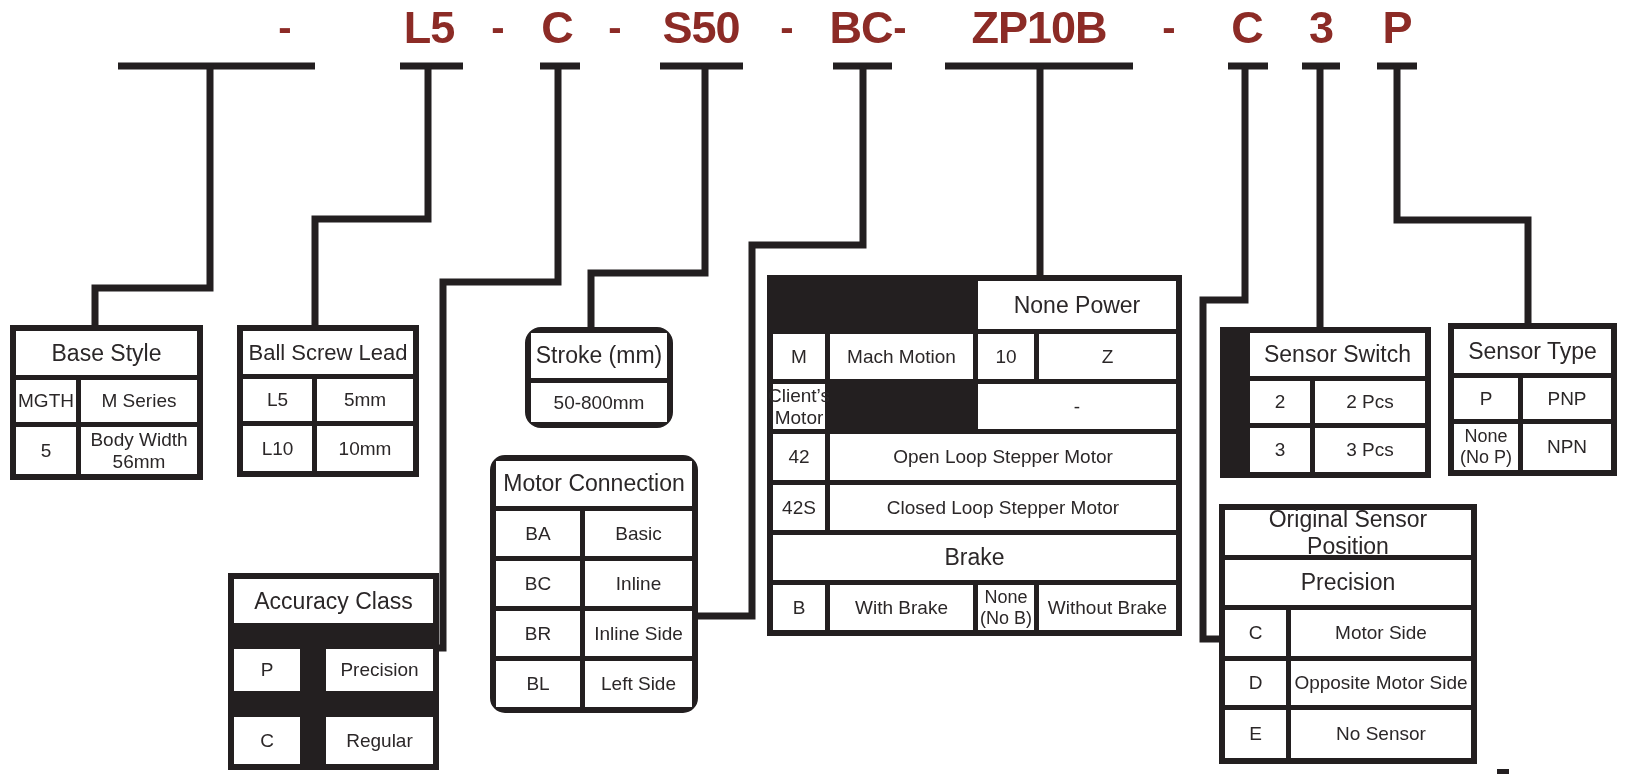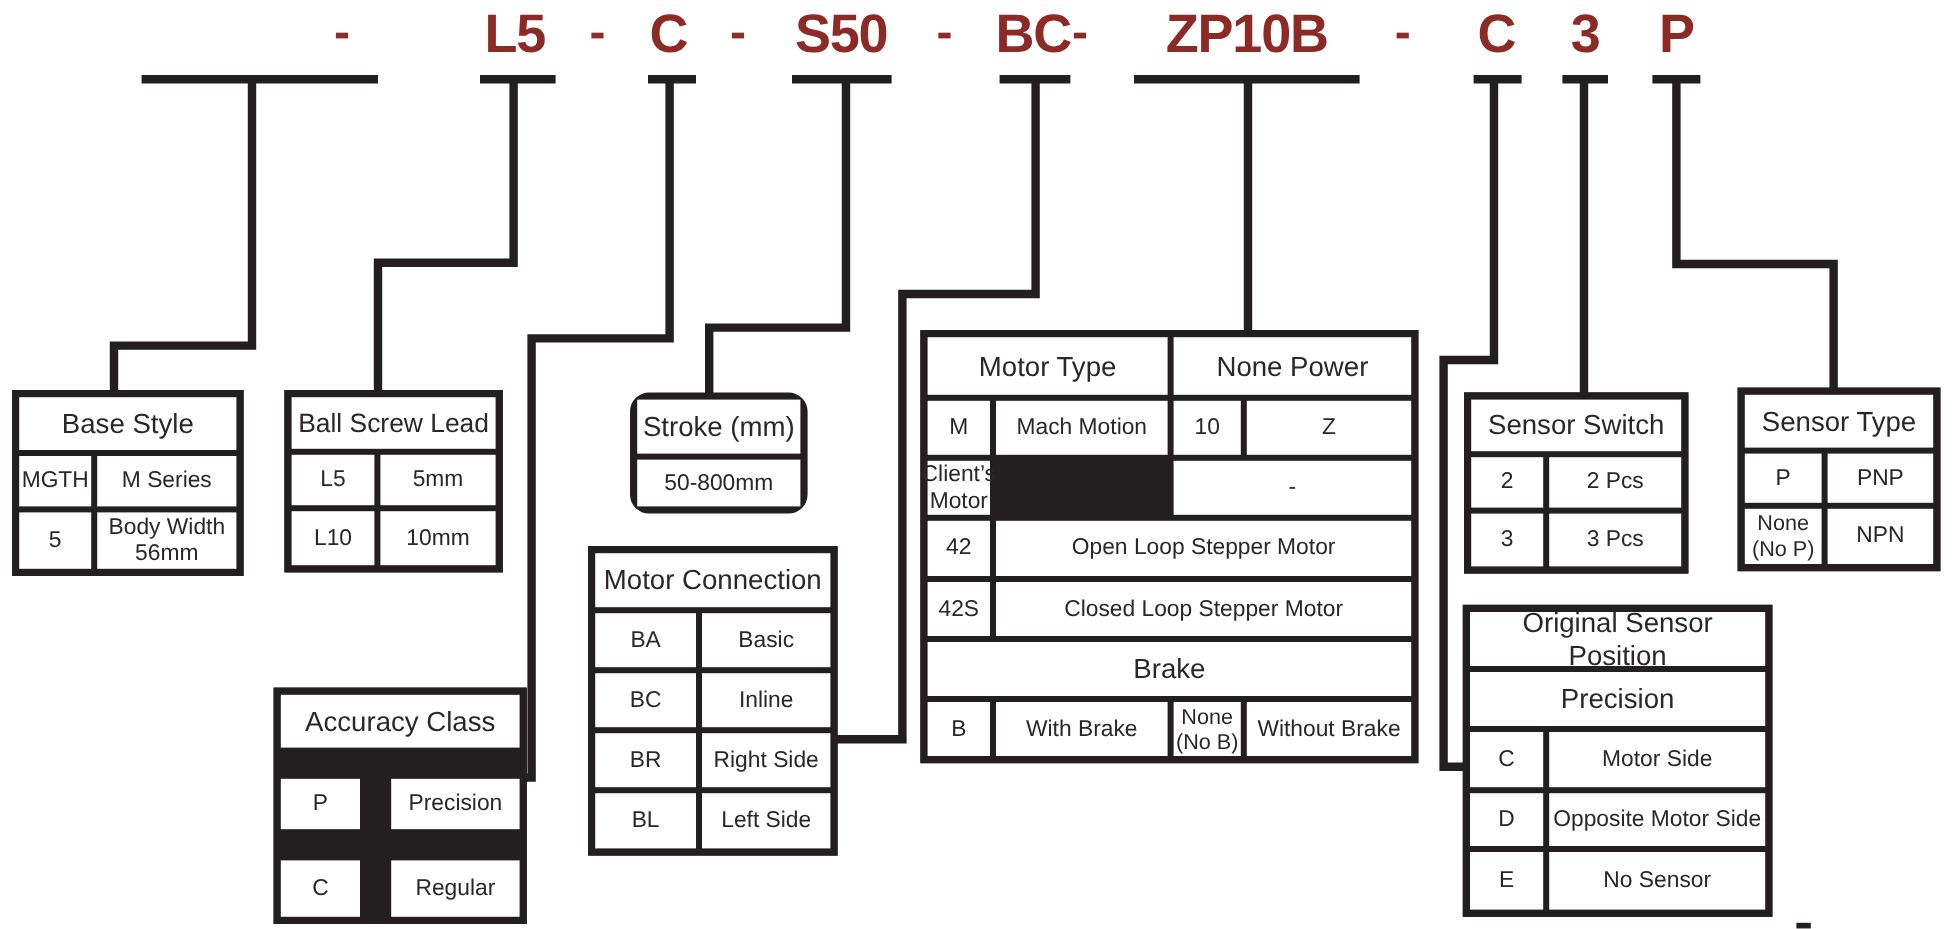--- a/index.html
+++ b/index.html
@@ -89,34 +89,33 @@
   </div>
 
   <div class="tbl" style="left:228px;top:573px;grid-template-columns:66px 107px;grid-template-rows:44px 42px 47px;gap:26px;">
     <div class="c hd" style="grid-column:1/3">Accuracy Class</div>
     <div class="c cd">P</div>
     <div class="c vl">Precision</div>
     <div class="c cd">C</div>
     <div class="c vl">Regular</div>
   </div>
 
-  <div class="tbl" style="left:490px;top:455px;grid-template-columns:84px 107px;grid-template-rows:45px 45px 45px 45px 46px;">
+  <div class="tbl" style="left:490px;top:455px;grid-template-columns:84px 107px;grid-template-rows:45px 45px 45px 45px 46px;border-radius:15px;">
     <div class="c hd" style="grid-column:1/3">Motor Connection</div>
     <div class="c cd">BA</div>
     <div class="c vl">Basic</div>
     <div class="c cd">BC</div>
     <div class="c vl">Inline</div>
     <div class="c cd">BR</div>
-    <div class="c vl">Right Side</div>
+    <div class="c vl">Inline Side</div>
     <div class="c cd">BL</div>
     <div class="c vl">Left Side</div>
   </div>
 
   <div class="tbl" style="left:767px;top:275px;grid-template-columns:52px 143px 56px 137px;grid-template-rows:48px 45px 45px 46px 45px 45px 45px;">
-    <div class="c hd" style="grid-column:1/3">Motor Type</div>
     <div class="c hd" style="grid-column:3/5">None Power</div>
 
     <div class="c cd">M</div>
     <div class="c vl">Mach Motion</div>
     <div class="c cd">10</div>
 
     <div class="c cd">Z</div>
     <div class="c vl">Client’s Motor</div>
     <div class="c vl" style="grid-column:3/5">-</div>
 
@@ -128,21 +127,21 @@
 
     <div class="c hd" style="grid-column:1/5">Brake</div>
 
     <div class="c cd">B</div>
     <div class="c vl">With Brake</div>
     <div class="c sm">None
 (No B)</div>
     <div class="c vl">Without Brake</div>
   </div>
 
-  <div class="tbl" style="left:1220px;top:327px;grid-template-columns:60px 110px;grid-template-rows:43px 42px 44px;">
+  <div class="tbl" style="left:1220px;top:327px;grid-template-columns:60px 110px;grid-template-rows:43px 42px 44px;padding-left:24px;">
     <div class="c hd" style="grid-column:1/3">Sensor Switch</div>
     <div class="c cd">2</div>
     <div class="c vl">2 Pcs</div>
     <div class="c cd">3</div>
     <div class="c vl">3 Pcs</div>
   </div>
 
   <div class="tbl" style="left:1448px;top:323px;grid-template-columns:64px 88px;grid-template-rows:44px 41px 46px;">
     <div class="c hd" style="grid-column:1/3">Sensor Type</div>
     <div class="c cd">P</div>

